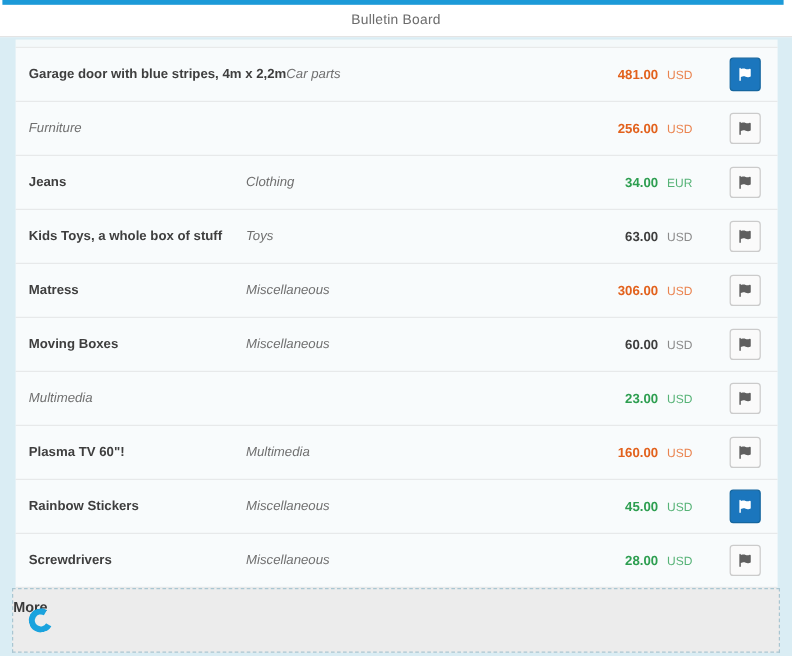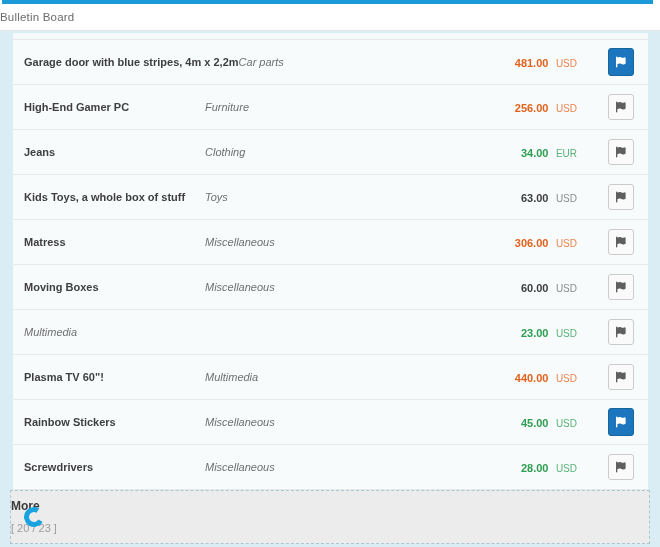--- a/index.html
+++ b/index.html
@@ -4,21 +4,21 @@
 <style>
   * { margin:0; padding:0; box-sizing:border-box; }
   html,body { width:660px; height:547px; overflow:hidden;
     font-family:"Liberation Sans", sans-serif; background:#ffffff; }
 
   
   .accent-bar { position:absolute; top:0; left:2px; width:651px; height:4px; background:#1c9ad8; }
 
   
   .header { height:31px; padding-top:4px; background:#ffffff; border-bottom:1px solid #e4e4e4;
-    display:flex; align-items:center; justify-content:flex-start; }
+    display:flex; align-items:center; justify-content:center; }
   .header-title { font-size:11.5px; color:#6b6b6b; letter-spacing:.2px; }
 
   
   .main { height:516px; background:#daedf4; padding-top:2px; }
 
   .panel { margin:0 12px 0 13px; }
   .sliver-row { height:7px; background:#f4f9fa; border-bottom:1px solid #e8eaea; }
 
   .row { height:45px; background:#f8fbfc; border-bottom:1px solid #e7e9ea;
     display:flex; align-items:center; padding:0 14px 0 11px; cursor:pointer; }
@@ -71,21 +71,20 @@
       <i class="cur">USD</i>
     </span>
     <button class="flag-btn flagged">
       <svg width="11" height="12" viewBox="0 0 512 512" fill="currentColor" aria-hidden="true">
         <path d="M64 32C64 14.3 49.7 0 32 0S0 14.3 0 32V64 368 480c0 17.7 14.3 32 32 32s32-14.3 32-32V352l64.3-16.1c41.1-10.3 84.6-5.5 122.5 13.4c44.2 22.1 95.5 24.8 141.7 7.4l34.7-13c12.5-4.7 20.8-16.6 20.8-30V66.1c0-23-24.2-38-44.8-27.7l-9.6 4.8c-46.3 23.2-100.8 23.2-147.1 0c-35.1-17.6-75.4-22-113.5-12.5L64 48V32z"></path>
       </svg>
     </button>
   </div>
 
   <div class="row level-high">
-    <span class="name">High-End Gamer PC</span>
     <span class="cat">Furniture</span>
     <span class="price">
       <i class="amount">256.00</i>
       <i class="cur">USD</i>
     </span>
     <button class="flag-btn">
       <svg width="11" height="12" viewBox="0 0 512 512" fill="currentColor" aria-hidden="true">
         <path d="M64 32C64 14.3 49.7 0 32 0S0 14.3 0 32V64 368 480c0 17.7 14.3 32 32 32s32-14.3 32-32V352l64.3-16.1c41.1-10.3 84.6-5.5 122.5 13.4c44.2 22.1 95.5 24.8 141.7 7.4l34.7-13c12.5-4.7 20.8-16.6 20.8-30V66.1c0-23-24.2-38-44.8-27.7l-9.6 4.8c-46.3 23.2-100.8 23.2-147.1 0c-35.1-17.6-75.4-22-113.5-12.5L64 48V32z"></path>
       </svg>
     </button>
@@ -157,21 +156,21 @@
       <svg width="11" height="12" viewBox="0 0 512 512" fill="currentColor" aria-hidden="true">
         <path d="M64 32C64 14.3 49.7 0 32 0S0 14.3 0 32V64 368 480c0 17.7 14.3 32 32 32s32-14.3 32-32V352l64.3-16.1c41.1-10.3 84.6-5.5 122.5 13.4c44.2 22.1 95.5 24.8 141.7 7.4l34.7-13c12.5-4.7 20.8-16.6 20.8-30V66.1c0-23-24.2-38-44.8-27.7l-9.6 4.8c-46.3 23.2-100.8 23.2-147.1 0c-35.1-17.6-75.4-22-113.5-12.5L64 48V32z"></path>
       </svg>
     </button>
   </div>
 
   <div class="row level-high">
     <span class="name">Plasma TV 60"!</span>
     <span class="cat">Multimedia</span>
     <span class="price">
-      <i class="amount">440.00</i>
+      <i class="amount">160.00</i>
       <i class="cur">USD</i>
     </span>
     <button class="flag-btn">
       <svg width="11" height="12" viewBox="0 0 512 512" fill="currentColor" aria-hidden="true">
         <path d="M64 32C64 14.3 49.7 0 32 0S0 14.3 0 32V64 368 480c0 17.7 14.3 32 32 32s32-14.3 32-32V352l64.3-16.1c41.1-10.3 84.6-5.5 122.5 13.4c44.2 22.1 95.5 24.8 141.7 7.4l34.7-13c12.5-4.7 20.8-16.6 20.8-30V66.1c0-23-24.2-38-44.8-27.7l-9.6 4.8c-46.3 23.2-100.8 23.2-147.1 0c-35.1-17.6-75.4-22-113.5-12.5L64 48V32z"></path>
       </svg>
     </button>
   </div>
 
   <div class="row level-low">
@@ -199,15 +198,14 @@
       <svg width="11" height="12" viewBox="0 0 512 512" fill="currentColor" aria-hidden="true">
         <path d="M64 32C64 14.3 49.7 0 32 0S0 14.3 0 32V64 368 480c0 17.7 14.3 32 32 32s32-14.3 32-32V352l64.3-16.1c41.1-10.3 84.6-5.5 122.5 13.4c44.2 22.1 95.5 24.8 141.7 7.4l34.7-13c12.5-4.7 20.8-16.6 20.8-30V66.1c0-23-24.2-38-44.8-27.7l-9.6 4.8c-46.3 23.2-100.8 23.2-147.1 0c-35.1-17.6-75.4-22-113.5-12.5L64 48V32z"></path>
       </svg>
     </button>
   </div>
 </div>
 
   <div class="more-box">
     <div class="spinner"></div>
     <div class="more-label">More</div>
-    <div class="more-count">[ 20 / 23 ]</div>
   </div>
 </div>
 
 </body></html>

